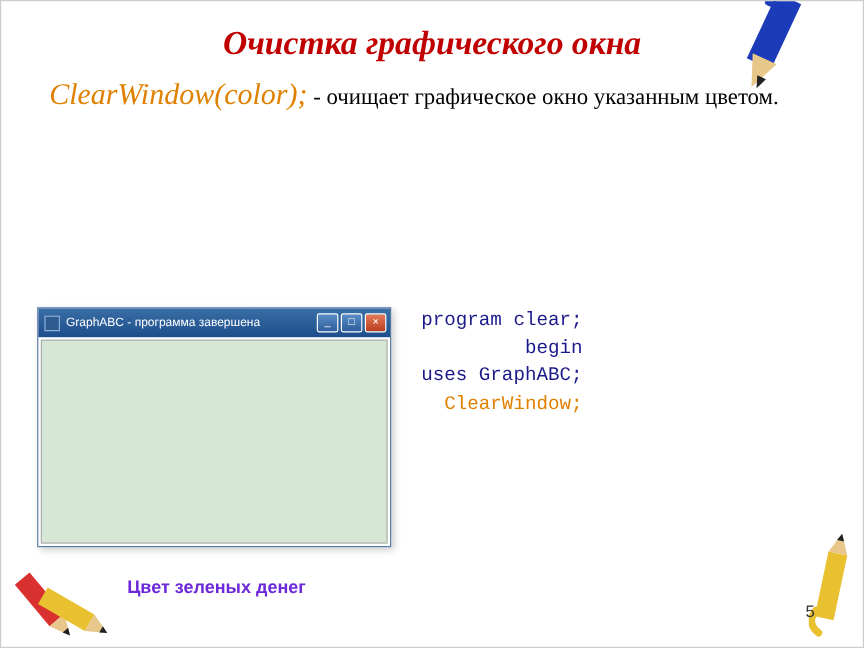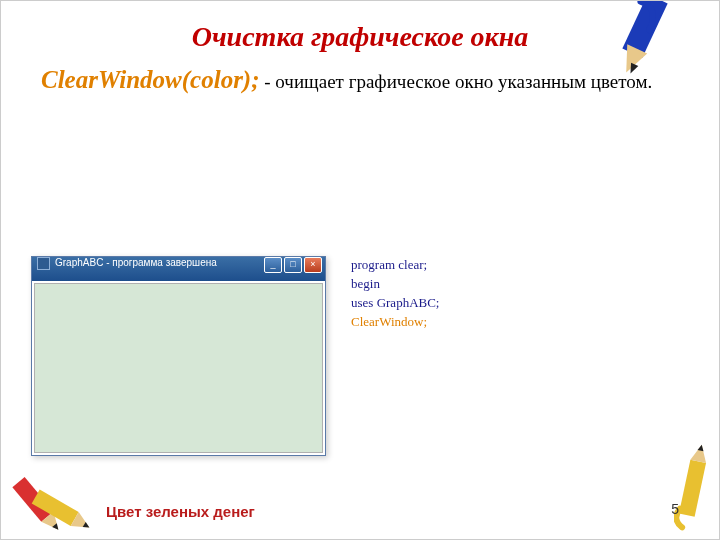--- a/index.html
+++ b/index.html
@@ -39,21 +39,21 @@
   }
   .para2 {
     font-size: 19px;
     color: #000;
     line-height: 1.35;
     text-align: justify;
   }
   .para2 .cmd {
     font-family: 'Comic Sans MS', cursive;
     font-size: 25px;
-    font-weight: bold;
+    font-weight: normal;
     color: #e08000;
     font-style: italic;
   }
   .lower {
     position: absolute;
     top: 255px;
     left: 30px;
     width: 660px;
     display: flex;
     gap: 25px;
@@ -61,21 +61,21 @@
   .window {
     width: 295px;
     border: 1px solid #5a7aa8;
     background: #fff;
     box-shadow: 2px 2px 6px rgba(0,0,0,0.2);
   }
   .titlebar {
     height: 24px;
     background: linear-gradient(#3a6ea5, #1d4e8c);
     display: flex;
-    align-items: flex-start;
+    align-items: center;
     padding: 0 3px 0 5px;
     color: #fff;
     font-family: Tahoma, sans-serif;
     font-size: 10px;
   }
   .titlebar .icon {
     width: 13px;
     height: 13px;
     background: #2e5b90;
     border: 1px solid #8eb0d8;
@@ -96,35 +96,35 @@
   }
   .btn-min, .btn-max { background: linear-gradient(#5b8ec7, #2c5f9b); }
   .btn-close { background: linear-gradient(#e87b5a, #b83d1e); }
   .client {
     height: 170px;
     background: #d6e7d6;
     margin: 2px;
     border: 1px solid #b0b0b0;
   }
   .code {
-    font-family: Liberation Serif, serif;
-    font-size: 13px;
+    font-family: Liberation Mono, monospace;
+    font-size: 16px;
     line-height: 1.45;
     color: #1a1a8a;
+    text-align: right;
   }
   .code .orange { color: #e08000; }
   .caption {
     position: absolute;
     top: 480px;
     left: 105px;
     font-family: Arial, sans-serif;
     font-size: 15px;
     font-weight: bold;
-    color: #b91c1c;
-    margin-top: 22px;
+    color: #6d28d9;
   }
   .pagenum {
     position: absolute;
     bottom: 22px;
     right: 40px;
     font-size: 14px;
     color: #333;
     font-family: Arial, sans-serif;
   }
   
@@ -141,21 +141,21 @@
 
 <div class="pencil pencil-tr">
   <svg viewBox="0 0 70 95">
     <rect x="30" y="0" width="22" height="60" fill="#1b3bb8" transform="rotate(25 41 30)"></rect>
     <polygon points="18,52 40,52 29,78" fill="#e8c88a" transform="rotate(25 29 62)"></polygon>
     <polygon points="25,68 33,68 29,78" fill="#222" transform="rotate(25 29 72)"></polygon>
     <path d="M 35 8 Q 55 5 55 30" stroke="#1b3bb8" stroke-width="6" fill="none" stroke-linecap="round" transform="rotate(25 41 10)"></path>
   </svg>
 </div>
 
-<h1 class="slide-title">Очистка графическое окна</h1>
+<h1 class="slide-title">Очистка графического окна</h1>
 
 <div class="content">
   <p class="para2">
     <span class="cmd">ClearWindow(color);</span><span> - очищает графическое окно указанным цветом.</span>
   </p>
 </div>
 
 <div class="lower">
   <div class="window">
     <div class="titlebar">

